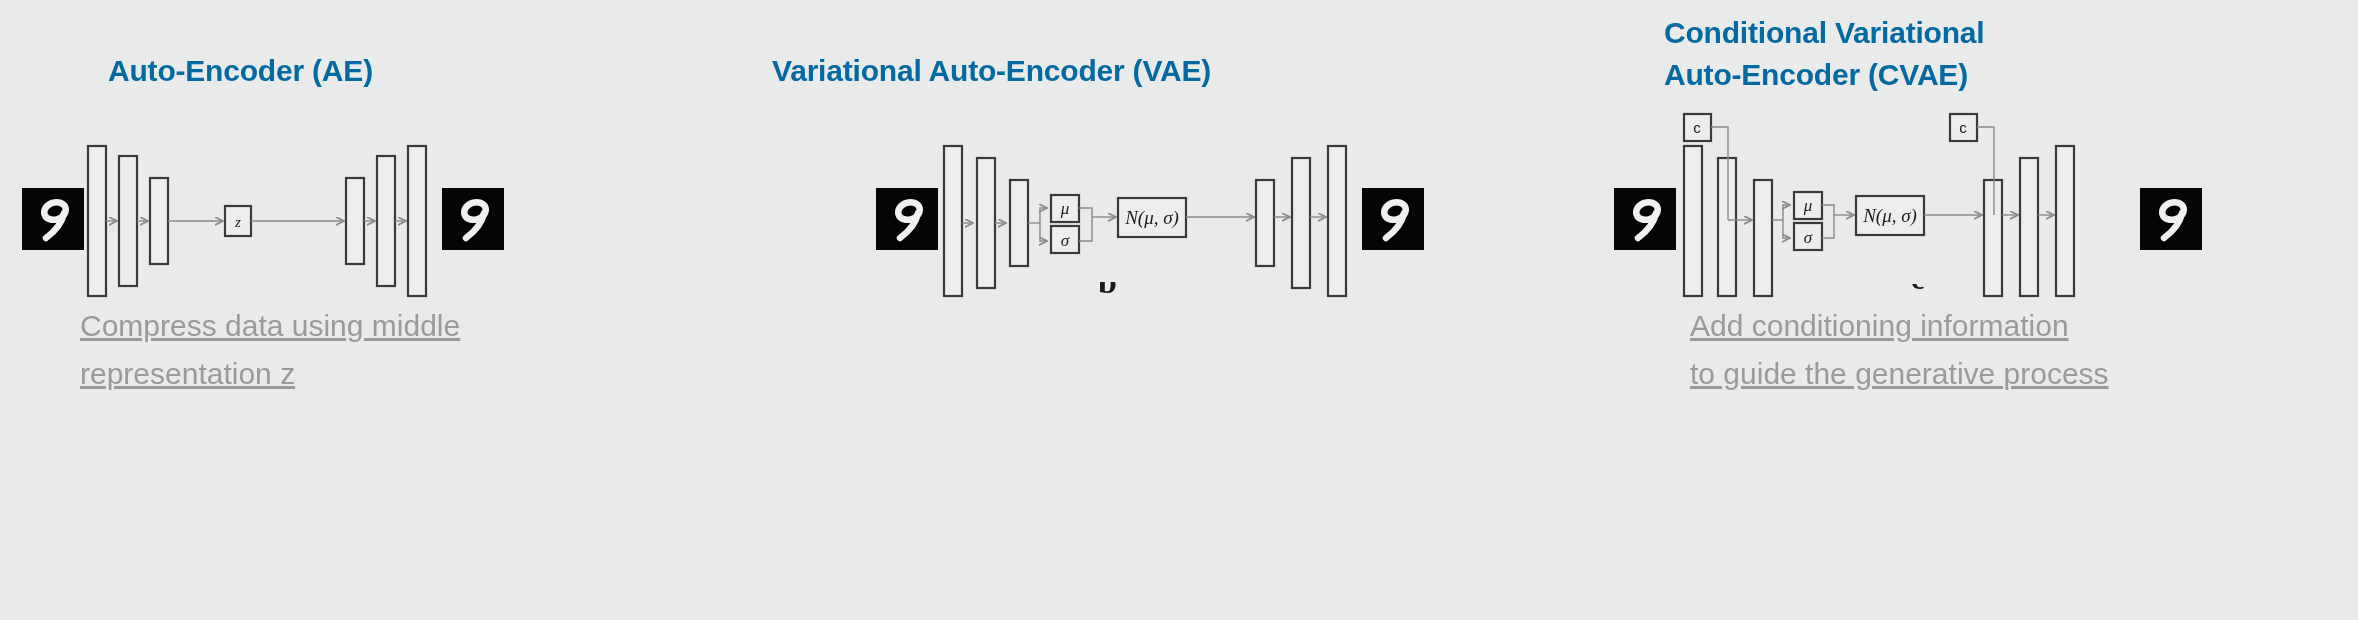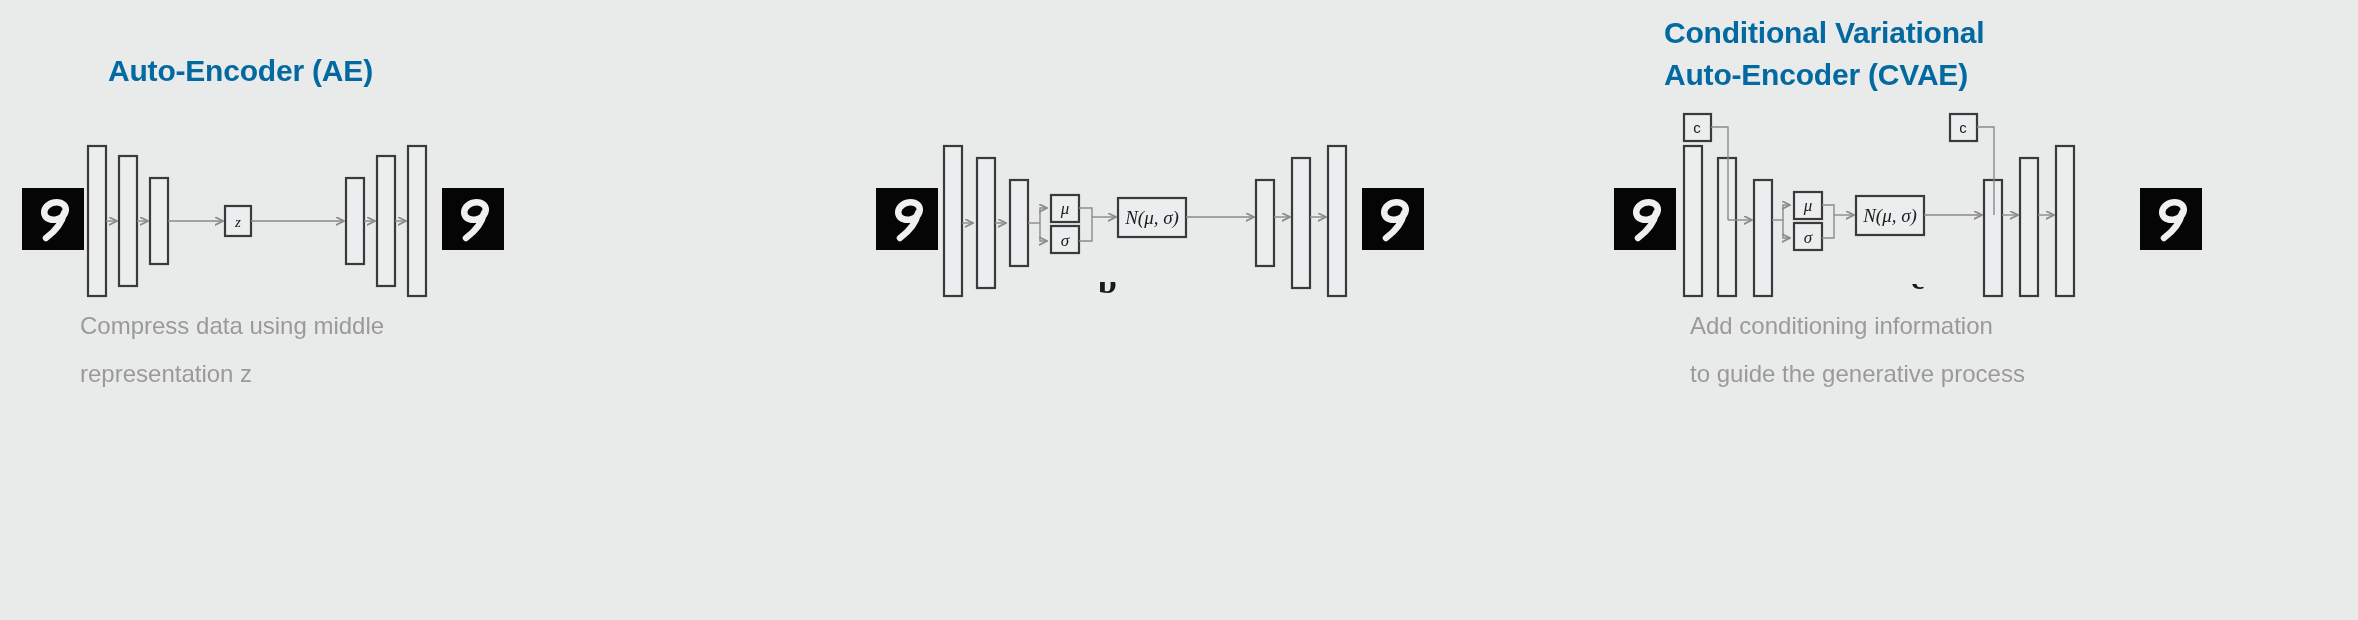--- a/index.html
+++ b/index.html
@@ -29,24 +29,25 @@
     font-size: 30px;
     line-height: 42px;
     color: #0369a1;
     letter-spacing: -0.2px;
     white-space: pre-line;
   }
   .panel-caption {
     position: absolute;
     font-family: "Liberation Sans", sans-serif;
     font-weight: normal;
-    font-size: 24px;
+    font-size: 30px;
     line-height: 48px;
     color: #9a9a9a;
     white-space: pre-line;
+    text-decoration: underline;
   }
   .diagram {
     position: absolute;
   }
   .diagram svg {
     display: block;
   }
   .mnist {
     position: absolute;
     background: #050505;
@@ -119,20 +120,21 @@
         </g>
       </svg>
     </div>
 
     <div class="panel-caption" style="left:80px; top:302px; width:640px;">Compress data using middle
 representation z</div>
   </div>
 
   <div class="panel" style="left:780px; width:790px;">
 
+    <div class="panel-title" style="left:-8px; top:50px; width:720px;">Variational Auto-Encoder (VAE)</div>
 
     <div class="mnist" style="left:96px; top:188px; width:62px; height:62px;">
       <svg width="62" height="62" viewBox="0 0 62 62" aria-hidden="true">
         <rect x="0" y="0" width="62" height="62" fill="#050505"></rect>
         <g fill="none" stroke="#f0f0f0" stroke-width="6.5" stroke-linecap="round" stroke-linejoin="round">
           <ellipse cx="33" cy="23" rx="11" ry="8.5" transform="rotate(-18 33 23)"></ellipse>
           <path d="M 42 25 C 40 36, 32 44, 24 50"></path>
         </g>
       </svg>
     </div>

